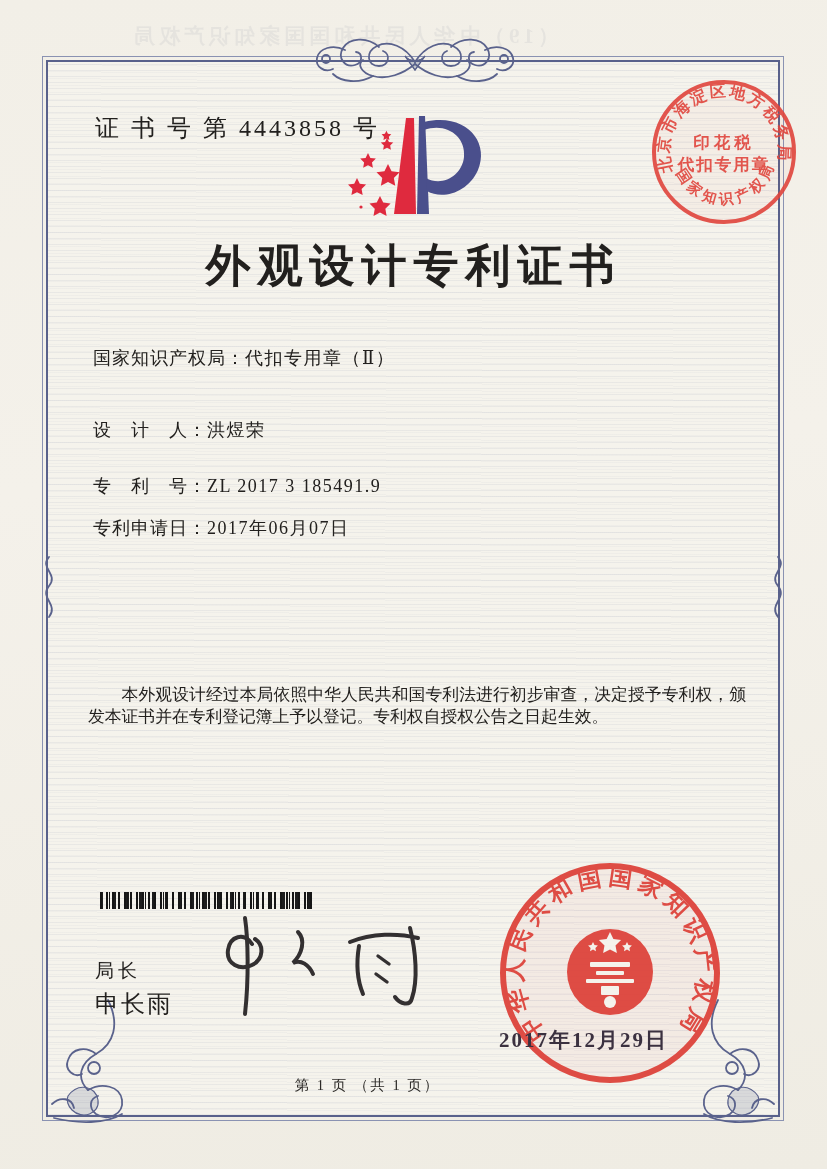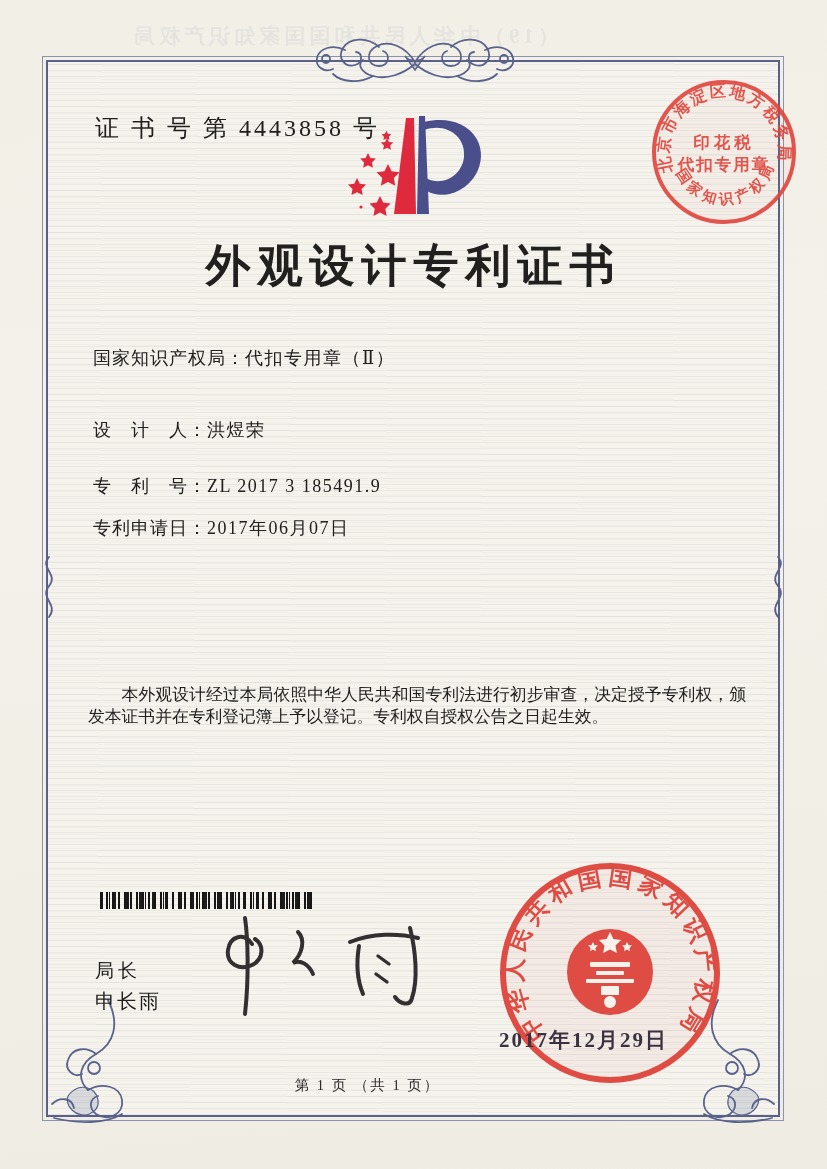--- a/index.html
+++ b/index.html
@@ -55,21 +55,21 @@
   }
   .paras p{margin:0;text-indent:2em;}
   .barcode{
     position:absolute;left:100px;top:892px;width:212px;height:17px;z-index:3;
     background-image:
       repeating-linear-gradient(90deg,#161616 0 2px,rgba(0,0,0,0) 2px 6px),
       repeating-linear-gradient(90deg,#161616 0 1px,rgba(0,0,0,0) 1px 9px),
       repeating-linear-gradient(90deg,#1d1d1d 0 3px,rgba(0,0,0,0) 3px 13px);
   }
   .signer-title{position:absolute;left:95px;top:950px;font-size:19px;letter-spacing:4px;z-index:3;margin-top:8px;}
-  .signer-name{position:absolute;left:95px;top:988px;font-size:20px;letter-spacing:2px;z-index:3;}
+  .signer-name{position:absolute;left:95px;top:988px;font-size:24px;letter-spacing:2px;z-index:3;}
   .signature{position:absolute;left:212px;top:908px;z-index:3;}
   .seal{position:absolute;left:497px;top:860px;z-index:4;opacity:.93;}
   .seal-date{
     position:absolute;left:499px;top:1026px;z-index:5;
     font-size:21px;font-weight:bold;letter-spacing:2px;color:#3b3140;
   }
   .tax-stamp{position:absolute;left:648px;top:76px;z-index:4;opacity:.9;}
   .footer{
     position:absolute;left:0;top:1076px;width:735px;text-align:center;
     font-size:14.5px;letter-spacing:2px;z-index:3;color:#2b2926;

